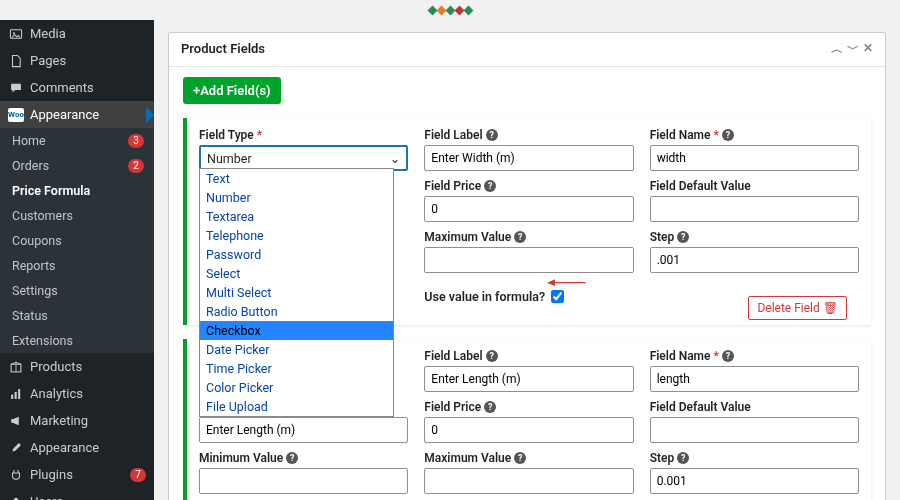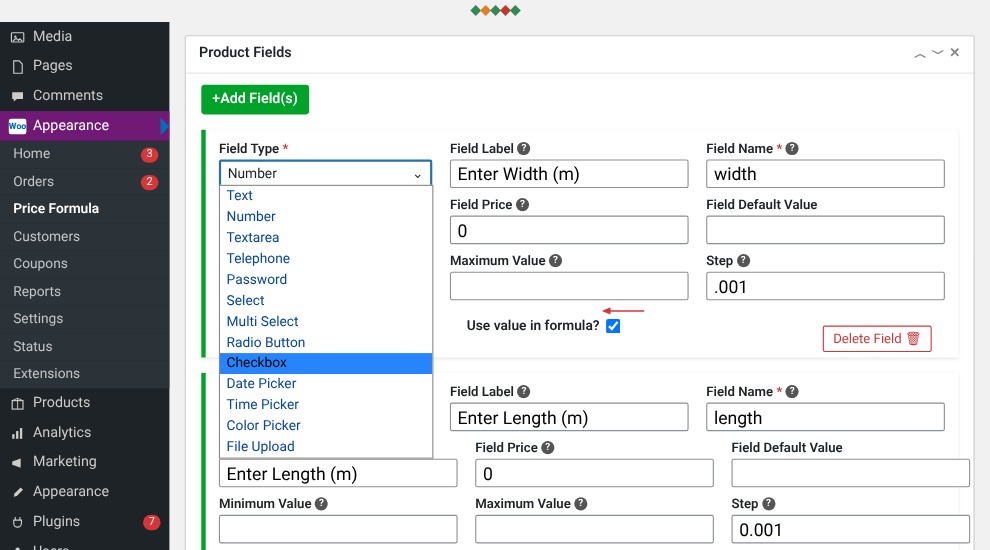--- a/index.html
+++ b/index.html
@@ -7,39 +7,39 @@
   .topbar { height: 20px; background: #f1f1f1; text-align: center; }
   .diamonds { display: inline-block; margin-top: 2px; }
   .dia { display: inline-block; width: 7px; height: 7px; transform: rotate(45deg); margin: 0 1px; }
   .dia.g { background: #2e8b57; }
   .dia.o { background: #e67e22; }
   .dia.r { background: #c0392b; }
   .wrap { display: flex; height: 480px; }
   .sidebar { width: 154px; background: #1d2327; color: #ccc; }
   .sb-item { display: flex; align-items: center; padding: 6px 8px; font-size: 12.5px; cursor: pointer; position: relative; }
   .sb-item.top { font-size: 13px; font-weight: 400; }
-  .sb-item.active-top { background: #701a75; color: #fff; }
+  .sb-item.active-top { background: #404040; color: #fff; }
   .sb-item.active-top::after { content: ""; position: absolute; right: -8px; top: 50%; transform: translateY(-50%); border: 8px solid transparent; border-left-color: #006db8; }
   .sb-sub { padding: 5px 10px 5px 12px; font-size: 12.5px; cursor: pointer; display: flex; align-items: center; justify-content: space-between; background: #2c3338; color: #c3c4c7; }
   .sb-sub.active { color: #fff; font-weight: 600; }
   .sb-icon { width: 16px; margin-right: 6px; display: inline-flex; align-items: center; justify-content: center; }
   .badge { background: #d63638; color: #fff; border-radius: 9px; font-size: 10px; padding: 0 5px; min-width: 16px; text-align: center; line-height: 14px; }
   .content { flex: 1; padding: 12px 14px; overflow: hidden; }
   .panel { background: #fff; border: 1px solid #ccc; border-radius: 2px; }
   .panel-hd { display: flex; justify-content: space-between; padding: 8px 12px; border-bottom: 1px solid #e5e5e5; font-weight: 600; font-size: 13px; }
   .panel-ctl { display: flex; gap: 4px; color: #888; font-size: 12px; }
   .panel-body { padding: 10px 14px; }
   .btn-add { background: #00a32a; color: #fff; border: none; border-radius: 3px; padding: 6px 10px; font-size: 13px; font-weight: 600; cursor: pointer; }
   .field-block { border-left: 4px solid #00a32a; padding: 10px 12px 6px 12px; margin-top: 14px; background: #fff; box-shadow: 0 1px 3px rgba(0,0,0,.1); position: relative; }
   .row { display: flex; gap: 16px; margin-bottom: 8px; }
   .col { flex: 1; display: flex; flex-direction: column; }
   .lbl { font-size: 12px; font-weight: 600; margin-bottom: 3px; display: flex; align-items: center; gap: 3px; }
   .req { color: #d63638; }
   .help { width: 12px; height: 12px; border-radius: 50%; background: #555; color: #fff; font-size: 9px; display: inline-flex; align-items: center; justify-content: center; font-weight: 700; }
-  .inp { border: 1px solid #8c8f94; padding: 4px 6px; font-size: 16px; border-radius: 2px; height: 26px; }
+  .inp { border: 1px solid #8c8f94; padding: 4px 6px; font-size: 12px; border-radius: 2px; height: 26px; }
   .sel-open { border: 2px solid #2271b1; padding: 3px 6px; font-size: 12.5px; border-radius: 2px; height: 26px; display: flex; align-items: center; justify-content: space-between; cursor: pointer; }
   .dropdown { position: absolute; top: 50px; left: 12px; width: 195px; background: #fff; border: 1px solid #888; z-index: 10; max-height: 255px; overflow: auto; }
   .dd-item { padding: 2px 6px; font-size: 12.5px; color: #0645ad; cursor: pointer; }
   .dd-item.hl { background: #2684ff; color: #000000; }
   .chk-row { display: flex; align-items: center; gap: 6px; font-size: 12.5px; font-weight: 600; }
   .del-btn { border: 1px solid #d63638; color: #d63638; background: #fff; padding: 4px 8px; border-radius: 2px; font-size: 12px; cursor: pointer; position: absolute; right: 12px; }
   .arrow { position: absolute; width: 40px; left: 360px; z-index: 5; }
   svg.icon { width: 14px; height: 14px; fill: currentColor; }
   .woo-ic { width: 16px; height: 14px; background: #fff; color: #006db8; border-radius: 2px; font-size: 8px; font-weight: 800; display: inline-flex; align-items: center; justify-content: center; }
 </style>

